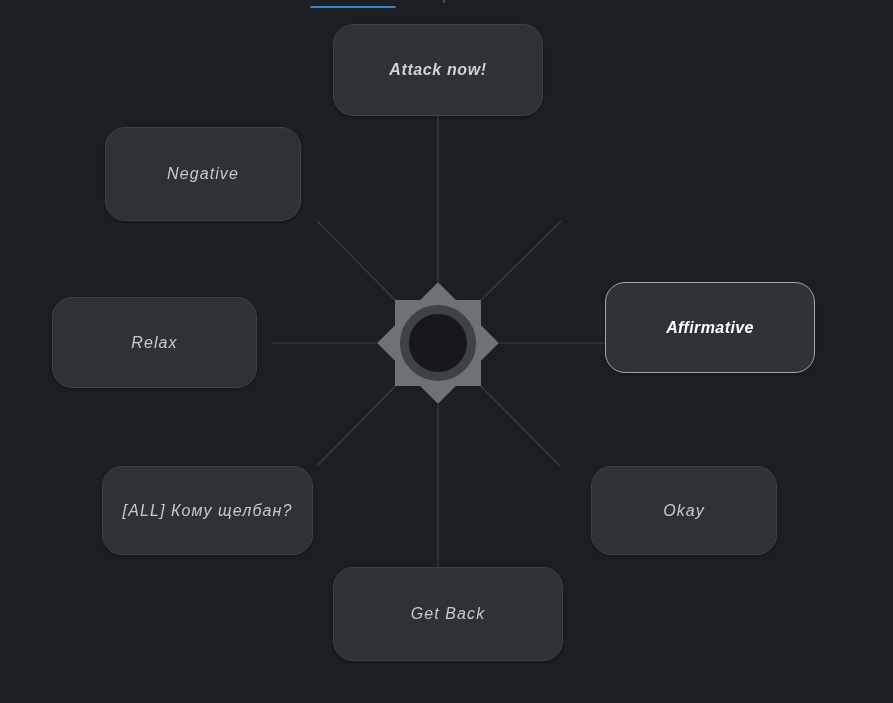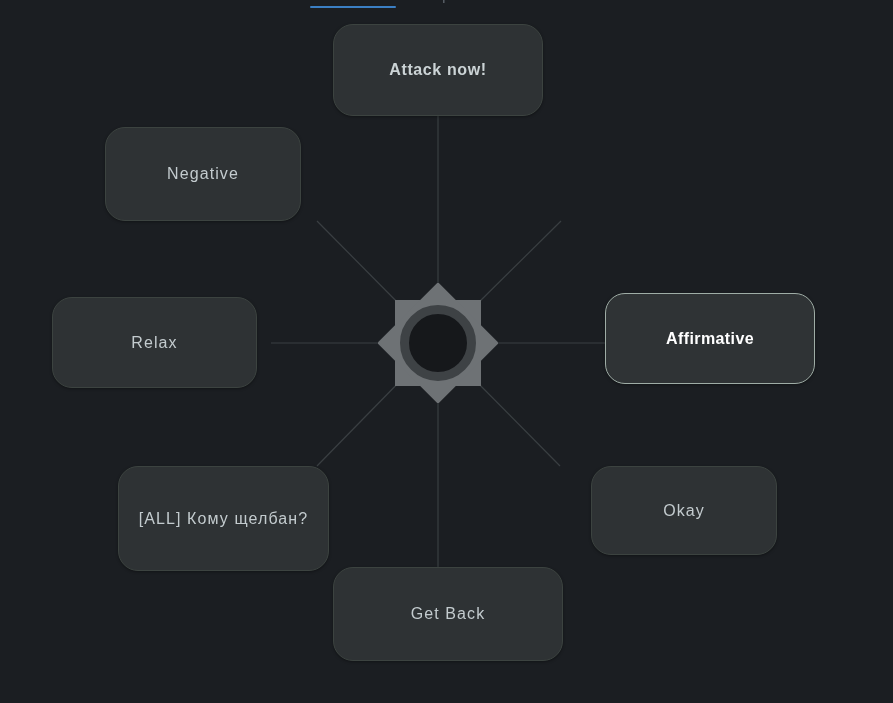--- a/index.html
+++ b/index.html
@@ -69,37 +69,38 @@
     border-radius: 20px;
     display: flex;
     align-items: center;
     justify-content: center;
     color: #c3cbce;
     font-size: 16px;
     letter-spacing: 1.1px;
     text-align: center;
     padding: 0 14px;
     box-shadow: 0 1px 3px rgba(0,0,0,.35);
+    font-style: italic;
   }
   .menu-item.strong  { color: #ccd4d6; font-weight: 600; letter-spacing: .6px; }
   .menu-item.selected {
     border-color: #9fada6;
     color: #ffffff;
     font-weight: 700;
     letter-spacing: .4px;
     background: #2f3335;
   }
 
   
   .pos-n  { left: 333px; top: 24px;  width: 210px; height: 92px; }
   .pos-nw { left: 105px; top: 127px; width: 196px; height: 94px; }
   .pos-ne { left: 561px; top: 127px; width: 210px; height: 94px; }
   .pos-w  { left: 52px;  top: 297px; width: 205px; height: 91px; }
-  .pos-e  { left: 605px; top: 293px; width: 210px; height: 91px; }
-  .pos-sw { left: 118px; top: 466px; width: 211px; height: 105px; }
+  .pos-e  { left: 605px; top: 282px; width: 210px; height: 91px; }
+  .pos-sw { left: 102px; top: 466px; width: 211px; height: 89px; }
   .pos-se { left: 560px; top: 466px; width: 186px; height: 89px; margin-left: 31px; }
   .pos-s  { left: 333px; top: 567px; width: 230px; height: 94px; }
 
   
   #center-hub {
     position: absolute;
     left: 378px;
     top: 283px;
     width: 120px;
     height: 120px;

